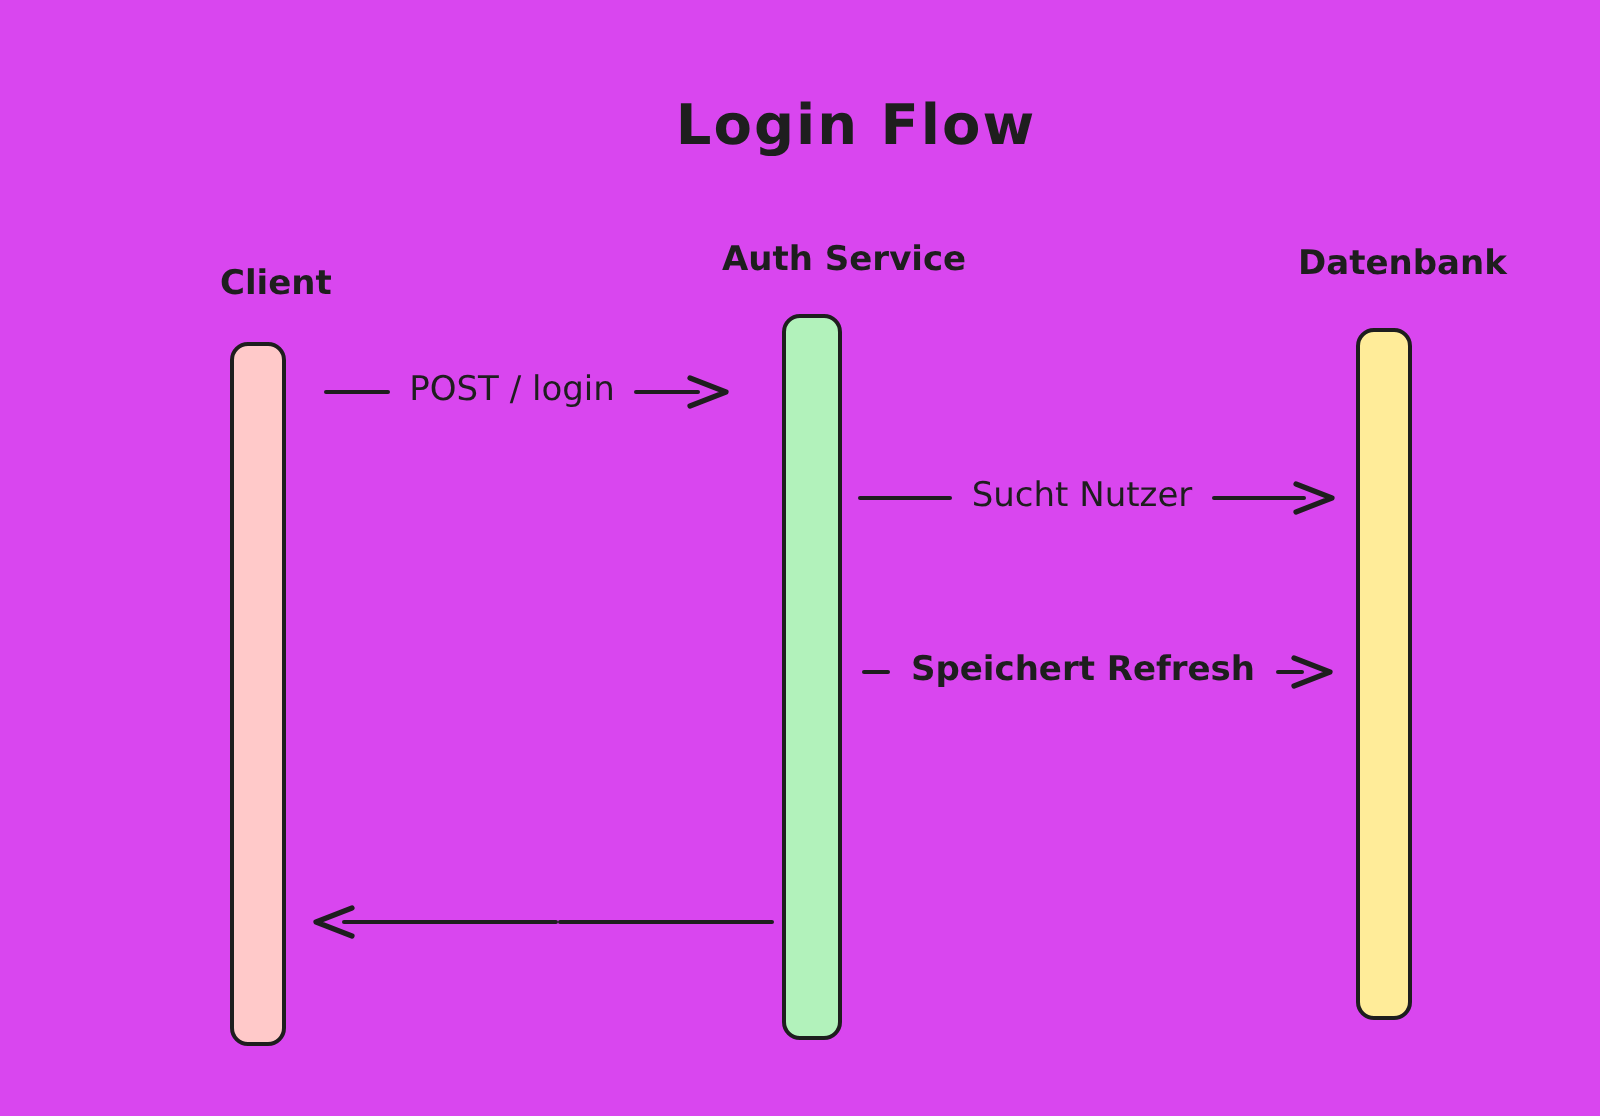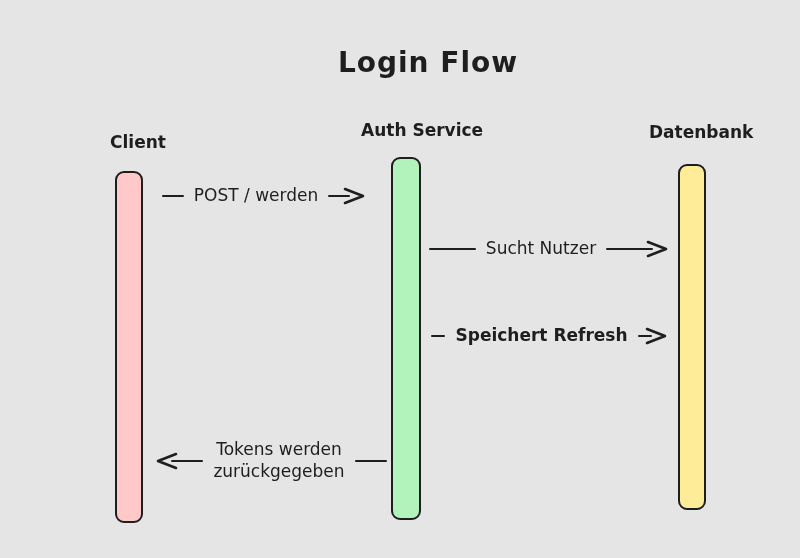--- a/index.html
+++ b/index.html
@@ -1,21 +1,21 @@
 <!DOCTYPE html>
 <html><head>
 <meta charset="utf-8">
 <style>
   * { margin:0; padding:0; box-sizing:border-box; }
   html,body { background:#ffffff; }
   body { font-family:"DejaVu Sans","Liberation Sans",sans-serif; color:#1e1e1e; }
 
   .canvas {
     position:relative; width:800px; height:558px;
-    background:#e5e5e5; overflow:hidden;
+    background:#d946ef; overflow:hidden;
   }
 
   .title {
     position:absolute; left:428px; top:46px;
     transform:translateX(-50%);
     font-size:28px; font-weight:600; letter-spacing:1px;
     color:#1e1e1e; white-space:nowrap;
   }
 
   .actor-label {
@@ -61,21 +61,21 @@
   <div class="actor-label" style="left:110px; top:122px;margin-top:10px;">Client</div>
   <div class="actor-label" style="left:649px; top:122px;">Datenbank</div>
   <div class="actor-label" style="left:361px; top:120px;">Auth Service</div>
 
   <div class="bar" style="left: 115px; top: 171px; width: 28px; height: 352px; background: rgb(255, 201, 201);"></div>
   <div class="bar" style="left: 391px; top: 157px; width: 30px; height: 363px; background: rgb(178, 242, 187);"></div>
   <div class="bar" style="left: 678px; top: 164px; width: 28px; height: 346px; background: rgb(255, 236, 153);"></div>
 
   <div class="arrow" style="left:162px; top:182px; width:204px; height:28px;">
     <div class="seg"></div>
-    <div class="arrow-label">POST / werden</div>
+    <div class="arrow-label">POST / login</div>
     <div class="seg"></div>
     <svg class="head right" width="24" height="18" viewBox="0 0 24 18">
       <polyline points="3,2 21,9 3,16"></polyline>
     </svg>
   </div>
 
   <div class="arrow" style="left:429px; top:208px; width:240px; height:28px;margin-top:27px;">
     <div class="seg"></div>
     <div class="arrow-label">Sucht Nutzer</div>
     <div class="seg"></div>
@@ -93,20 +93,16 @@
     <svg class="head right" width="24" height="18" viewBox="0 0 24 18">
       <polyline points="3,2 21,9 3,16"></polyline>
     </svg>
   </div>
 
   <div class="arrow" style="left:155px; top:437px; width:232px; height:48px;">
     <svg class="head left" width="24" height="18" viewBox="0 0 24 18">
       <polyline points="21,2 3,9 21,16"></polyline>
     </svg>
     <div class="seg"></div>
-    <div class="arrow-label">
-      <span>Tokens werden</span>
-      <span>zurückgegeben</span>
-    </div>
     <div class="seg"></div>
   </div>
 
 </div>
 
 </body></html>

